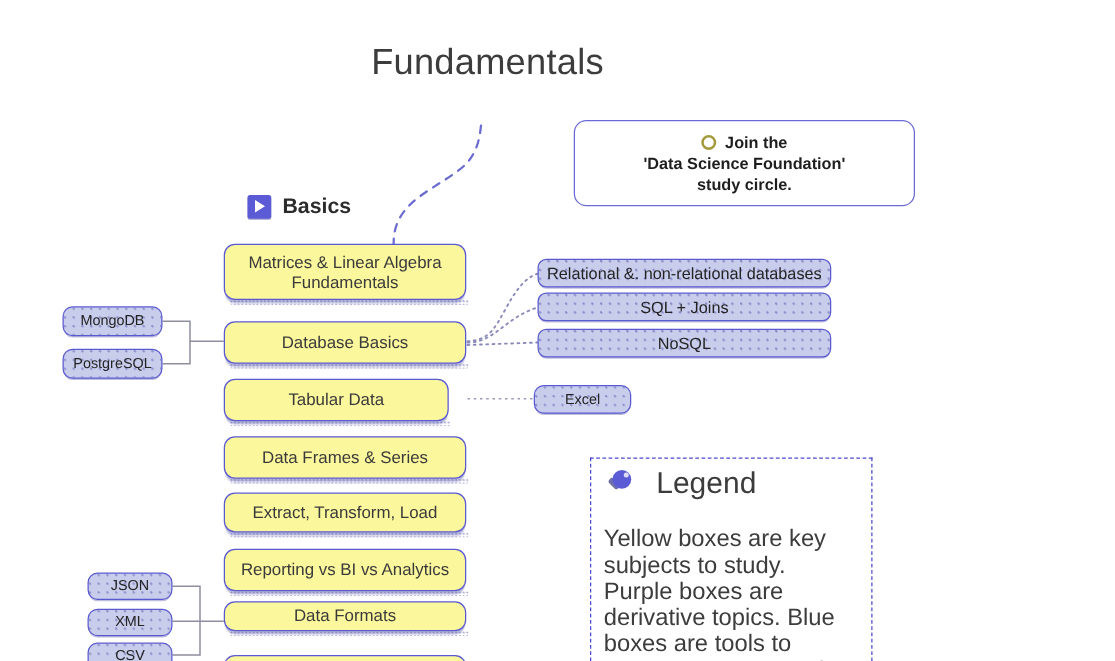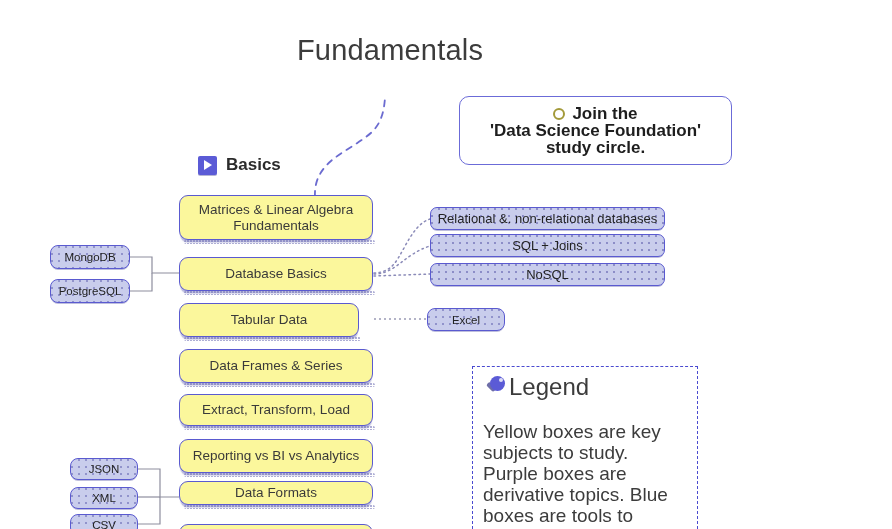--- a/index.html
+++ b/index.html
@@ -86,21 +86,21 @@
     width: 273px;
     height: 69px;
     box-sizing: border-box;
     border: 1.4px solid #6b6bd8;
     border-radius: 10px;
     background: #ffffff;
     display: flex;
     flex-direction: column;
     align-items: center;
     justify-content: center;
-    font-size: 17px;
+    font-size: 13px;
     font-weight: bold;
     color: #1e1e1e;
     line-height: 17px;
     text-align: center;
   }
   .callout-line1 {
     display: flex;
     align-items: center;
     gap: 7px;
   }
@@ -171,21 +171,21 @@
     width: 226px;
     height: 163px;
     box-sizing: border-box;
     border: 1.4px dashed #4a4ad0;
     border-bottom: none;
     padding: 8px 10px 0 10px;
   }
   .legend-head {
     display: flex;
     align-items: center;
-    gap: 0;
+    gap: 16px;
     margin-top: -2px;
   }
   .legend-title {
     font-size: 24px;
     color: #3c3c3c;
     font-weight: 400;
   }
   .magnifier {
     position: relative;
     width: 26px;

